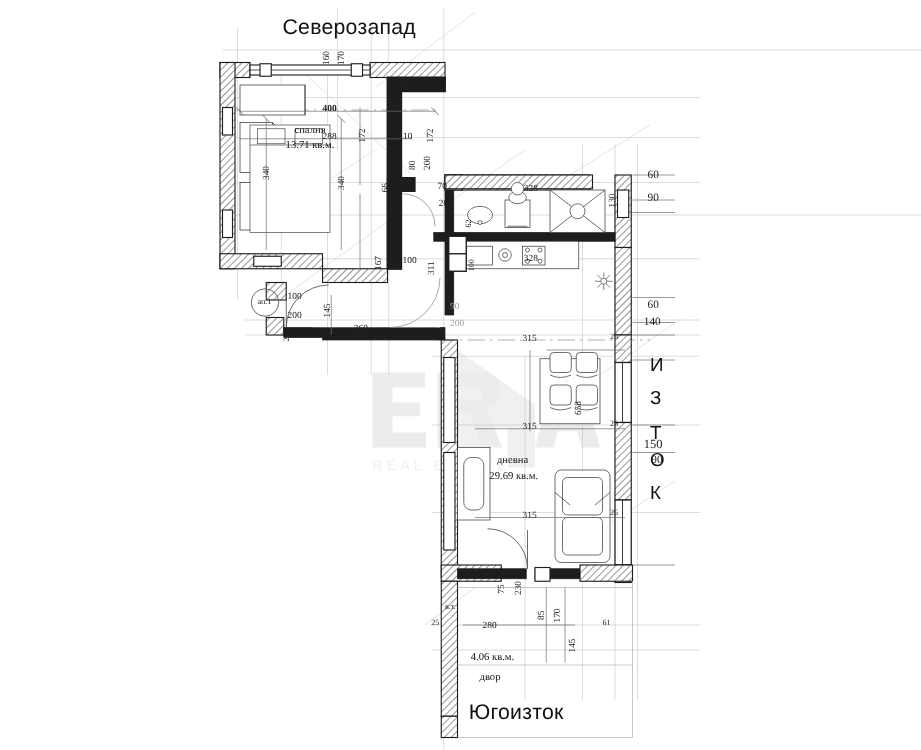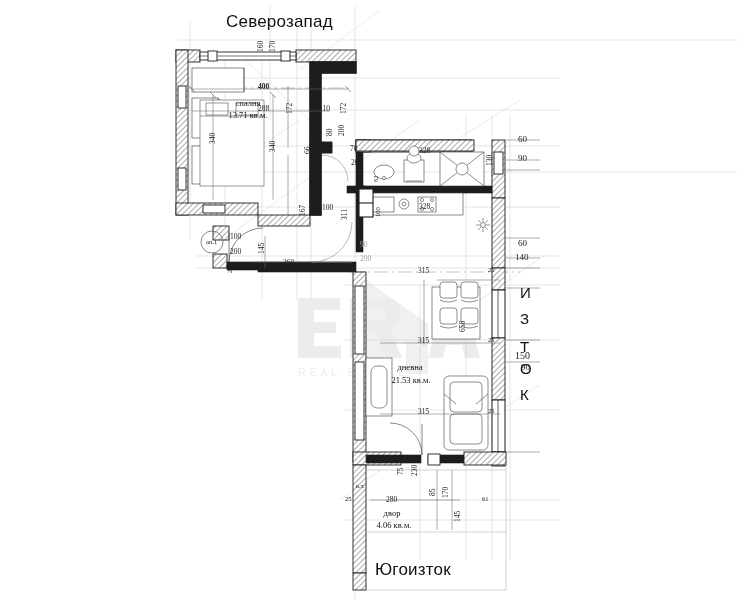--- a/index.html
+++ b/index.html
@@ -327,23 +327,23 @@
   <div class="lbl compass-v" style="left:520px;top:284px;">И</div>
   <div class="lbl compass-v" style="left:520px;top:310px;">З</div>
   <div class="lbl compass-v" style="left:520px;top:338px;">Т</div>
   <div class="lbl compass-v" style="left:520px;top:360px;">О</div>
   <div class="lbl compass-v" style="left:520px;top:386px;">К</div>
 
   <div class="lbl room" style="left:218px;top:98px;width:60px;">спалня</div>
   <div class="lbl room" style="left:212px;top:110px;width:72px;">13.71 кв.м.</div>
 
   <div class="lbl room" style="left:385px;top:362px;width:50px;">дневна</div>
-  <div class="lbl room" style="left:380px;top:375px;width:62px;">21.53 кв.м.</div>
-
-  <div class="lbl room" style="left:372px;top:508px;width:40px;">двор</div>
+  <div class="lbl room" style="left:380px;top:375px;width:62px;">29.69 кв.м.</div>
+
+  <div class="lbl room" style="left:372px;top:536px;width:40px;">двор</div>
   <div class="lbl room" style="left:366px;top:520px;width:56px;">4.06 кв.м.</div>
 
   <div class="lbl dim" style="left:206px;top:238px;font-size:6.5px;">ап.1</div>
   <div class="lbl dim tiny" style="left:356px;top:482px;">в.т.</div>
 
   <div class="lbl dim rot" style="left:256px;top:28px;height:24px;">160</div>
   <div class="lbl dim rot" style="left:268px;top:28px;height:24px;">170</div>
 
   <div class="lbl dim" style="left:258px;top:82px;font-weight:bold;">400</div>
   <div class="lbl dim" style="left:258px;top:104px;">288</div>

